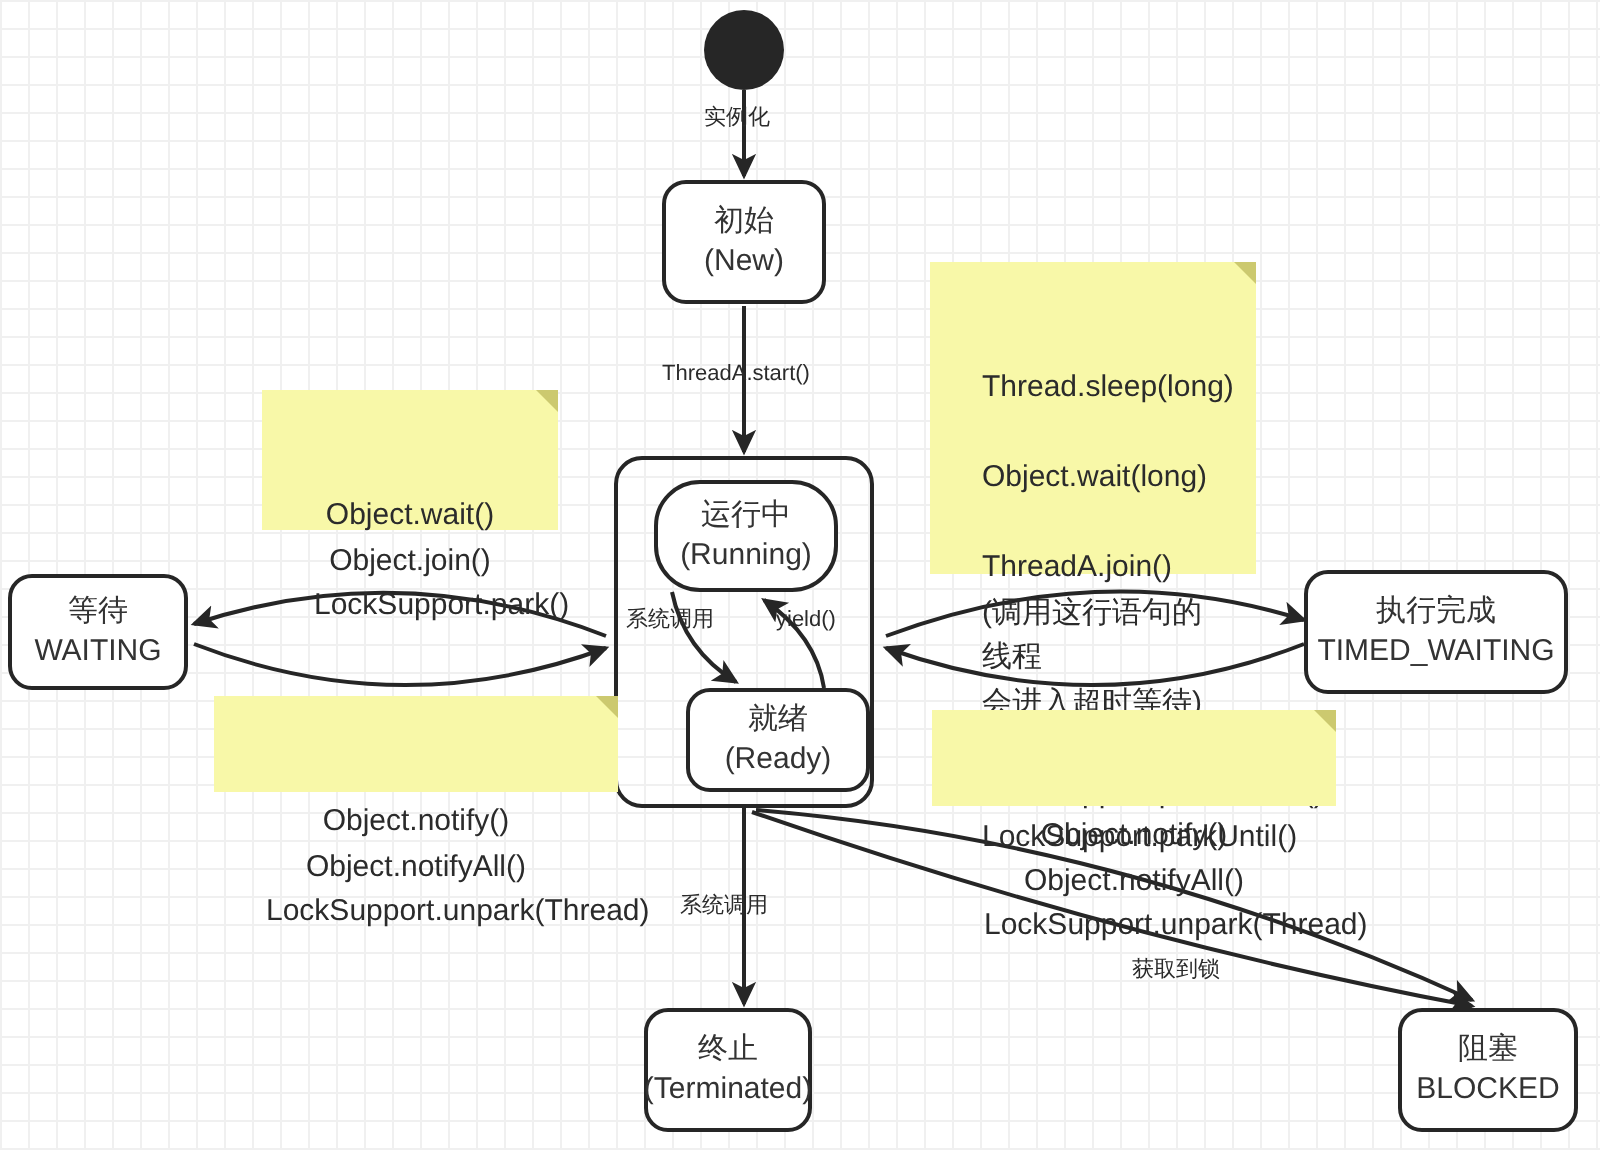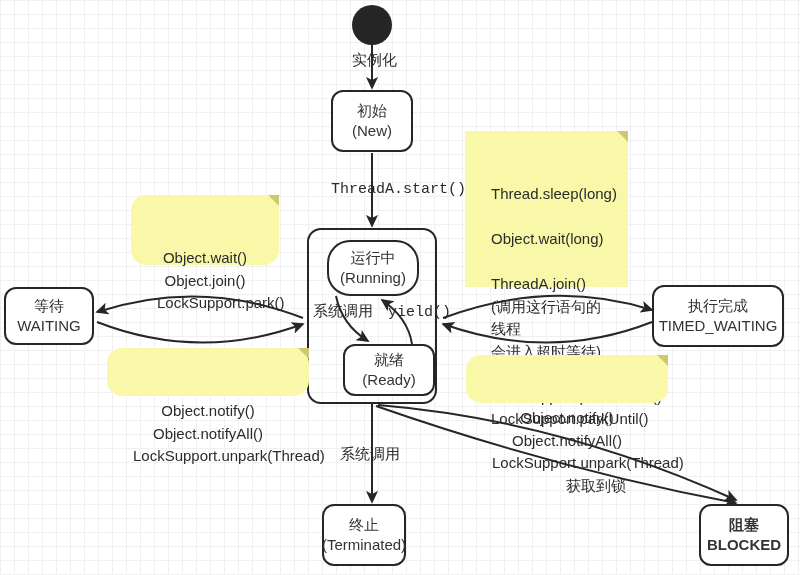--- a/index.html
+++ b/index.html
@@ -64,31 +64,30 @@
     white-space: pre-line;
     z-index: 4;
   }
   .note .fold {
     position: absolute;
     top: 0; right: 0;
     width: 0; height: 0;
     border-left: 11px solid transparent;
     border-top: 11px solid #ccc96f;
   }
-  .note.center { text-align: center; border-radius: 15px; }
+  .note.center { text-align: center; }
   .note.left { text-align: left; }
   .edge-label {
     position: absolute;
     color: #2b2b2b;
-    font-size: 15px;
+    font-size: 11px;
     line-height: 1.3;
     white-space: nowrap;
     background: transparent;
     z-index: 5;
-    font-family: Liberation Mono, monospace;
   }
   .start-node {
     position: absolute;
     border-radius: 50%;
     background: #262626;
     z-index: 3;
   }
 </style>
 </head>
 <body>
@@ -152,21 +151,21 @@
   <div class="state-box" style="left:652px; top:285px; width:132px; height:62px;">
     <span class="cn">执行完成</span>
     <span class="en">TIMED_WAITING</span>
   </div>
 
   <div class="state-box" style="left:322px; top:504px; width:84px; height:62px;">
     <span class="cn">终止</span>
     <span class="en">(Terminated)</span>
   </div>
 
-  <div class="state-box" style="left:699px; top:504px; width:90px; height:62px;font-weight:bold;">
+  <div class="state-box" style="left:699px; top:504px; width:90px; height:62px;">
     <span class="cn">阻塞</span>
     <span class="en">BLOCKED</span>
   </div>
 
   <div class="edge-label" style="left:352px; top:52px;">实例化</div>
 
   <div class="edge-label" style="left:331px; top:180px;">ThreadA.start()</div>
 
   <div class="edge-label" style="left:313px; top:303px;">系统调用</div>
 

